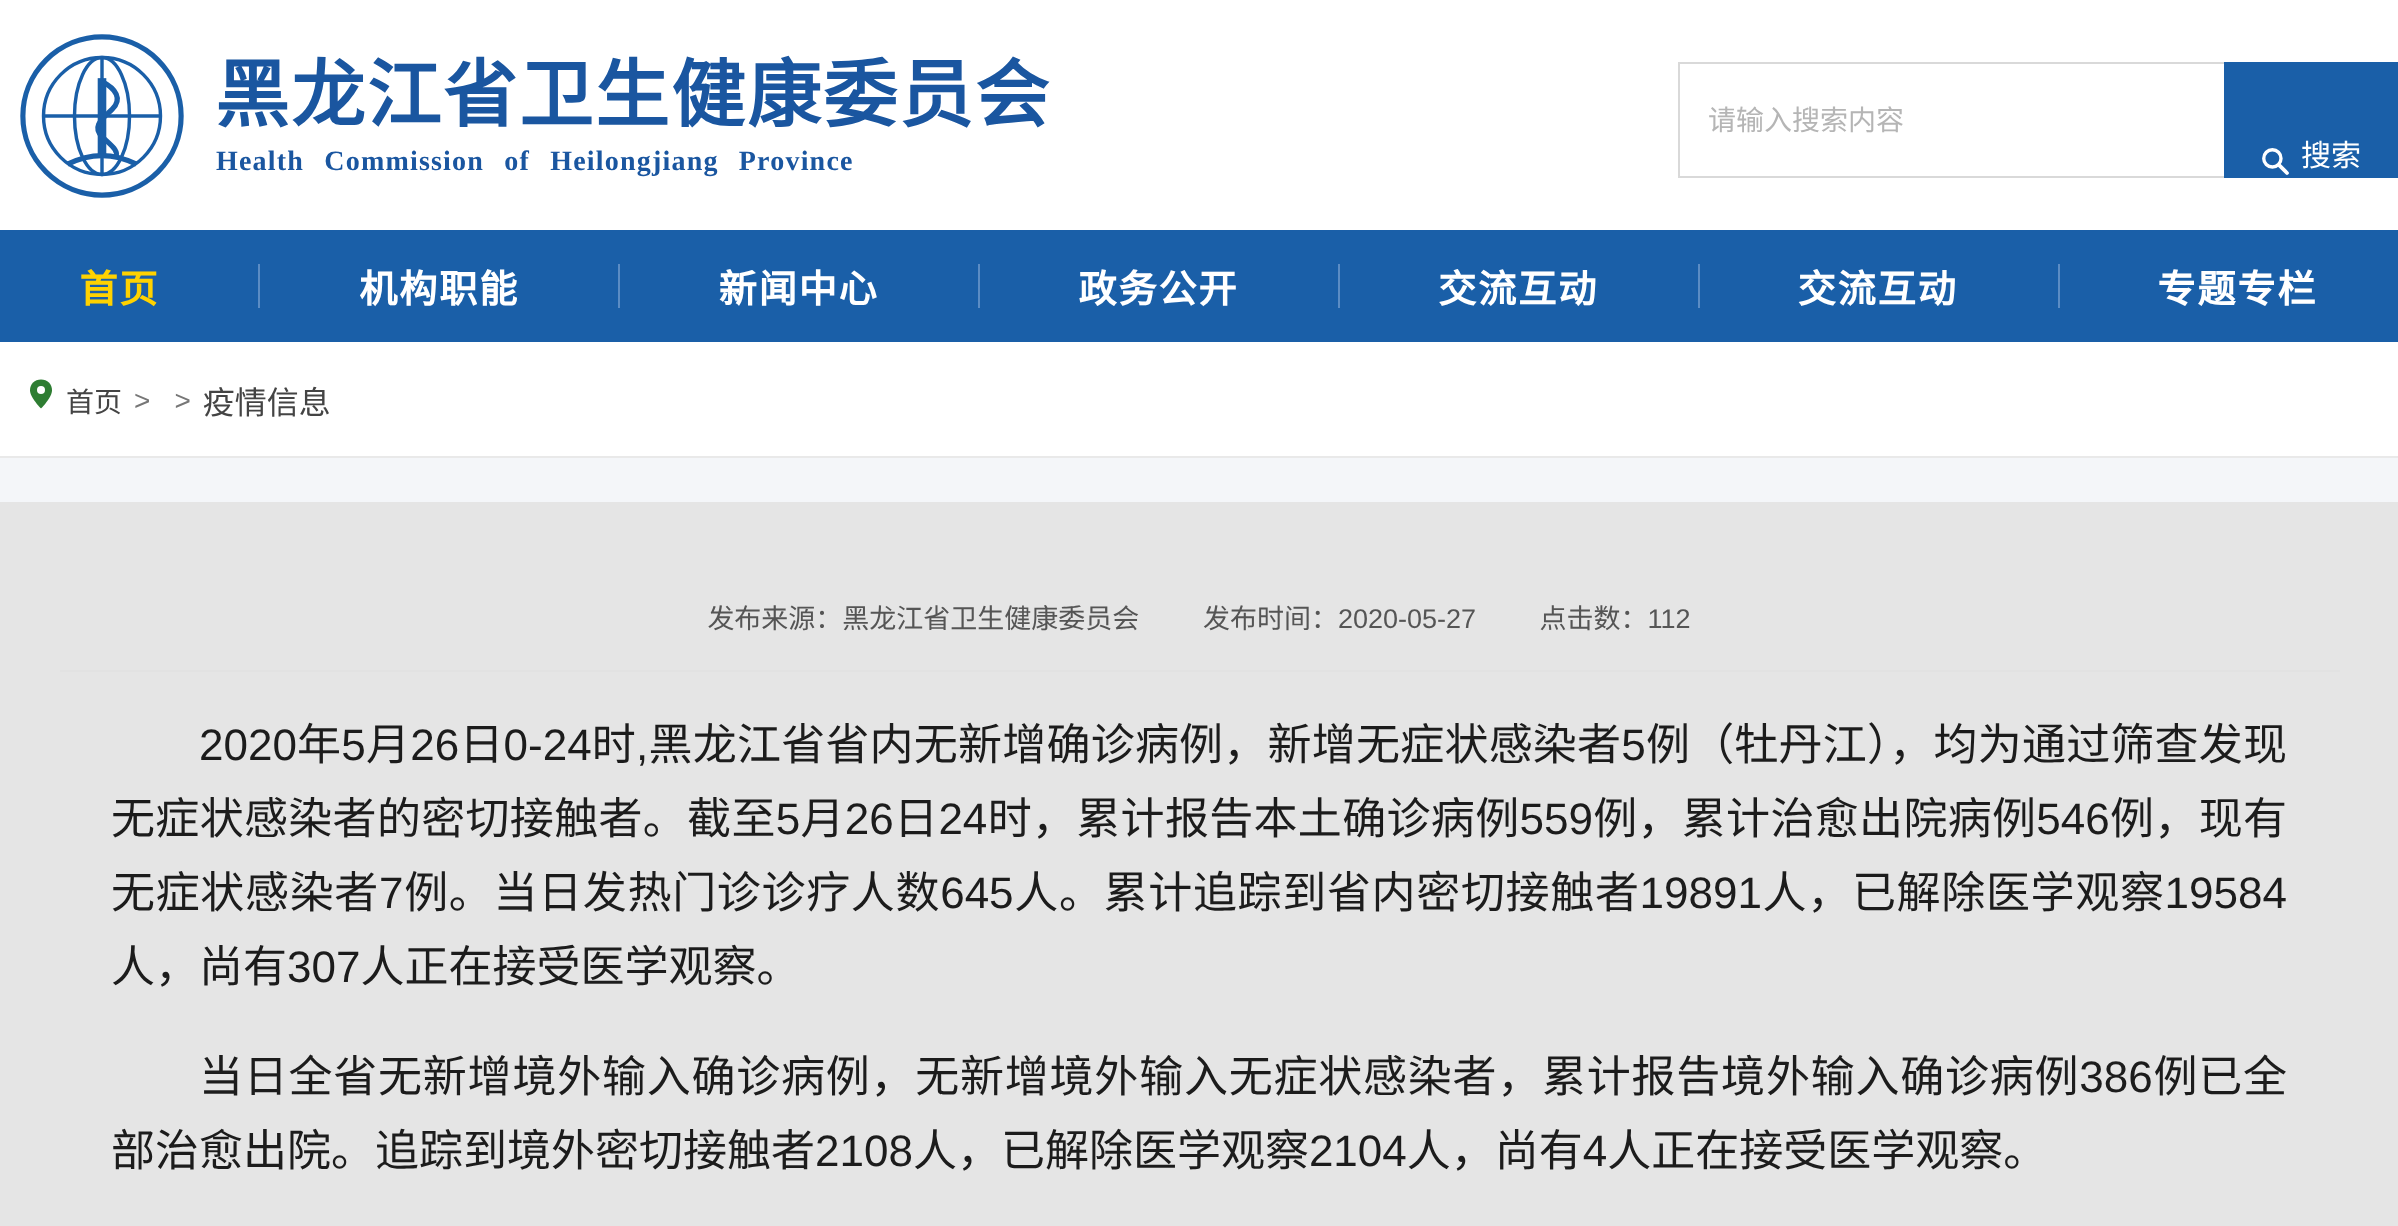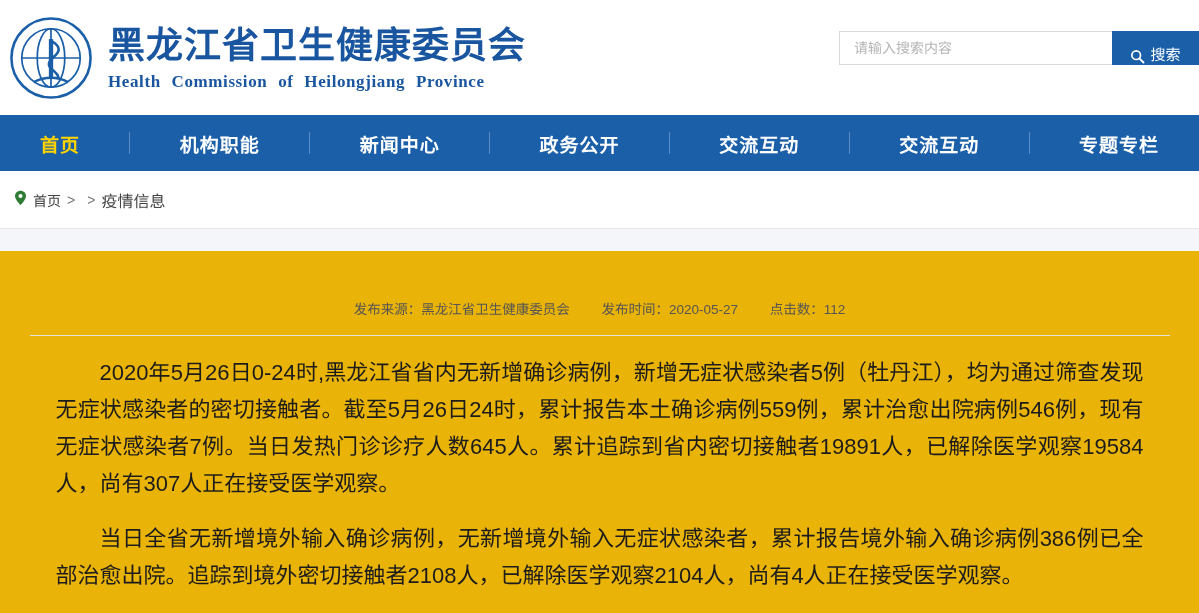--- a/index.html
+++ b/index.html
@@ -6,21 +6,21 @@
     margin: 0;
     padding: 0;
     background: #ffffff;
     font-family: "Liberation Sans", "DejaVu Sans", sans-serif;
   }
   #page {
     width: 1199px;
     height: 613px;
     position: relative;
     overflow: hidden;
-    background: #eab308;
+    background: #e5e5e5;
   }
 
   
   .header {
     height: 115px;
     background: #ffffff;
     display: flex;
     align-items: center;
     padding: 0 0 0 0;
     position: relative;
@@ -40,36 +40,36 @@
   }
   .title-cn {
     font-size: 37px;
     font-weight: bold;
     color: #1a56a0;
     letter-spacing: 1px;
     line-height: 44px;
     font-family: "Liberation Sans", "DejaVu Sans", sans-serif;
   }
   .title-en {
-    font-size: 17px;
+    font-size: 14px;
     font-weight: bold;
     color: #1a56a0;
     letter-spacing: 0.6px;
     margin-top: 4px;
     word-spacing: 6px;
     font-family: "Liberation Serif", "DejaVu Serif", serif;
   }
 
   
   .search-box {
     position: absolute;
     right: 0px;
     top: 31px;
     display: flex;
-    height: 34px;
+    height: 58px;
     width: 360px;
     box-sizing: border-box;
   }
   .search-input {
     flex: 1 1 auto;
     border: 1px solid #d9d9d9;
     border-right: none;
     outline: none;
     padding: 0 14px;
     font-size: 14px;

